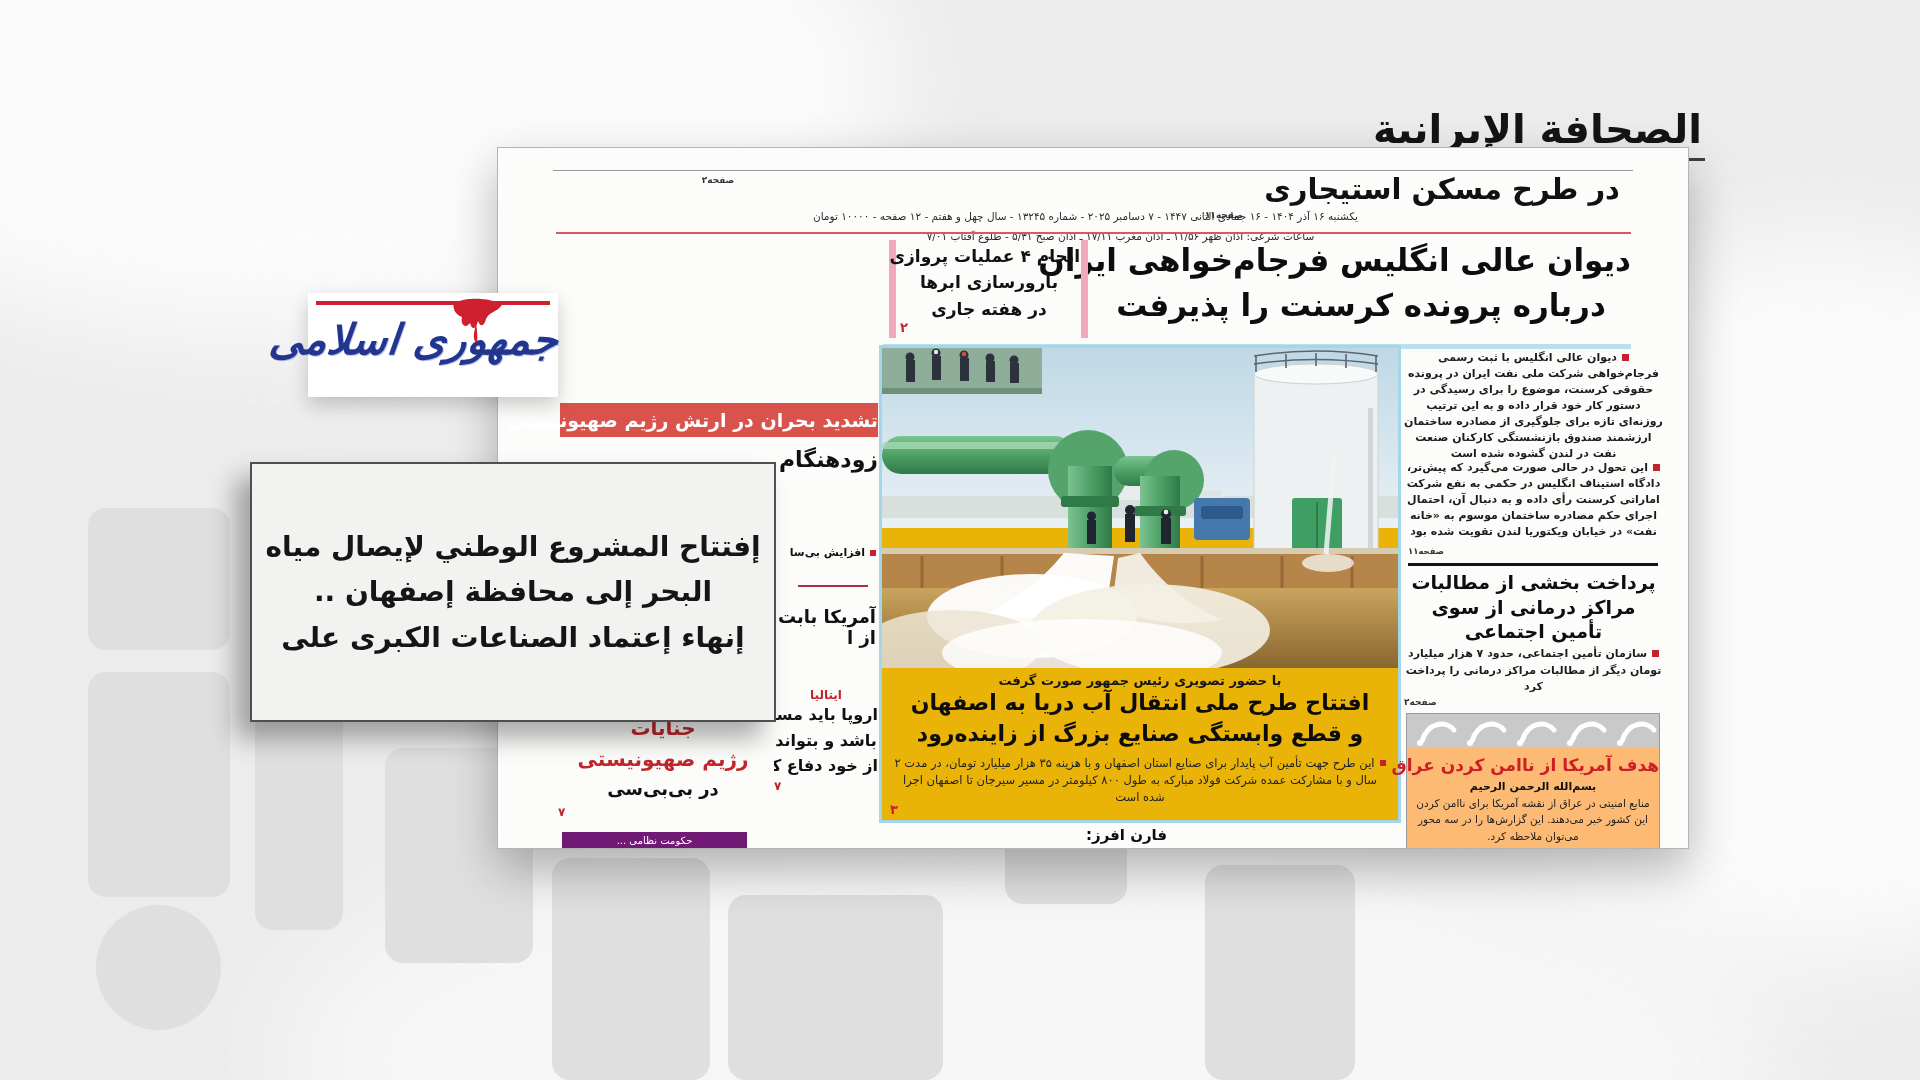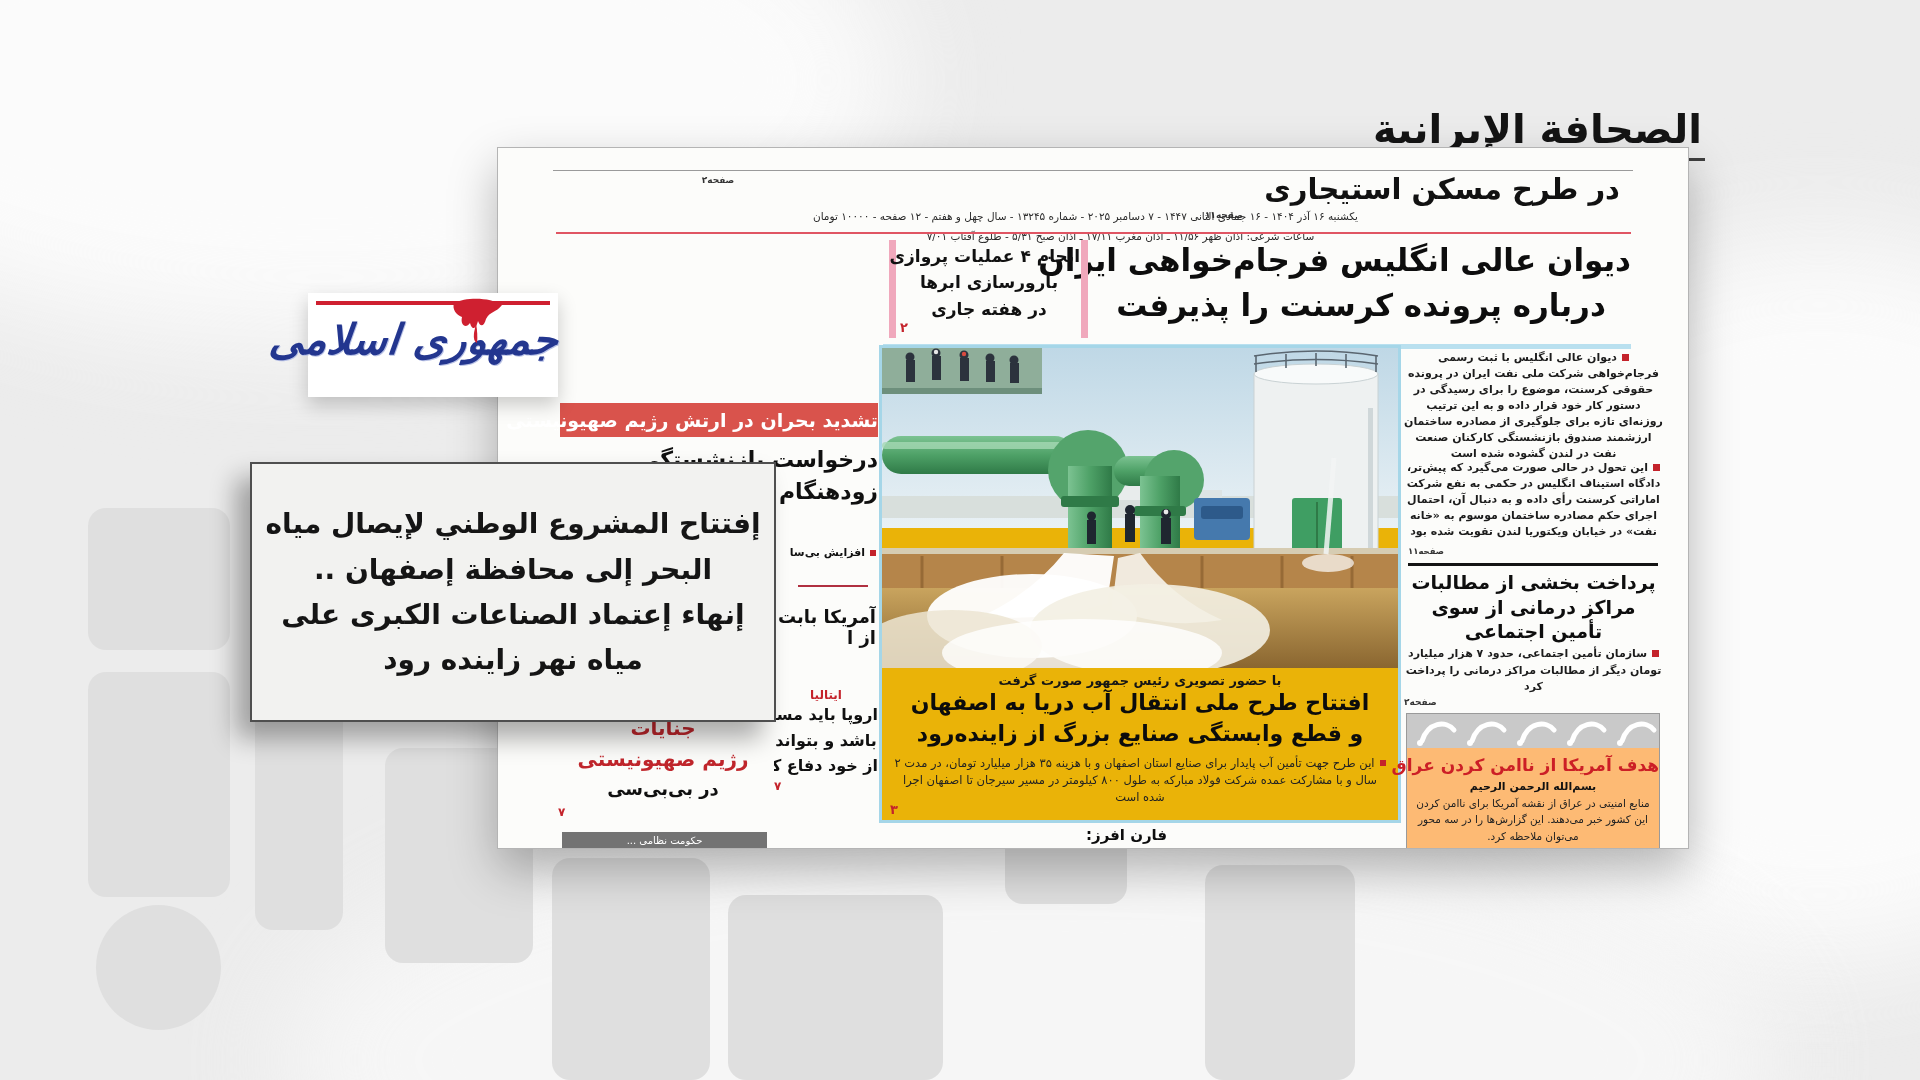--- a/index.html
+++ b/index.html
@@ -59,21 +59,21 @@
   .blackrule{position:absolute;left:910px;top:415px;width:250px;height:3px;background:#141414;}
   .payhead{position:absolute;left:906px;top:422px;width:259px;text-align:center;font-size:19px;
            font-weight:900;line-height:1.3;color:#0e0e0e;white-space:nowrap;}
   .paybody{position:absolute;left:906px;top:498px;width:259px;text-align:center;font-size:11px;
            line-height:1.5;font-weight:bold;color:#1c1c1c;}
   .iraqbox{position:absolute;left:908px;top:565px;width:254px;height:160px;border:1.5px solid #9a9a9a;background:#fdba74;}
   .iraqpattern{height:34px;background:#c9c9c9;overflow:hidden;}
   .iraqhead{margin-top:7px;text-align:center;font-size:17px;font-weight:900;color:#cc1f26;white-space:nowrap;}
   .basmala{margin-top:5px;text-align:center;font-size:11px;font-weight:bold;color:#111;}
   .iraqbody{margin:2px 8px 0;text-align:center;font-size:10.5px;line-height:1.55;color:#222;font-weight:500;}
-  .blackbar{position:absolute;left:64px;top:684px;width:205px;height:17px;background:#737373;color:#fff;
+  .blackbar{position:absolute;left:64px;top:684px;width:185px;height:17px;background:#701a75;color:#fff;
             font-size:10px;text-align:center;line-height:17px;white-space:nowrap;overflow:hidden;}
   .faran{position:absolute;left:588px;top:678px;font-size:15px;font-weight:900;color:#0d0d0d;}
   
   .logo{position:absolute;left:308px;top:293px;width:250px;height:104px;background:#fff;
         box-shadow:0 8px 18px rgba(0,0,0,.2);z-index:3;}
   .logo-redline{position:absolute;left:8px;right:8px;top:8px;height:4px;background:#cf2030;}
   .logo-text{position:absolute;left:0;right:0;top:22px;text-align:center;font-size:42px;font-weight:bold;
              font-style:italic;color:#23368f;transform:skewX(-6deg);white-space:nowrap;
              text-shadow:1px 1px 0 #b9c2e6;}
   .logo-drip{position:absolute;top:4px;right:48px;z-index:1;}
@@ -133,21 +133,20 @@
       <div>انجام ۴ عملیات پروازی</div>
       <div>بارورسازی ابرها</div>
       <div>در هفته جاری</div>
     </div>
     <div class="abs rednum" style="left:402px;top:172px;font-size:13px;">۲</div>
 
 
     <div class="redbanner">تشدید بحران در ارتش رژیم صهیونیستی</div>
 
     <div class="reqhead">
-      <div>درخواست بازنشستگی</div>
       <div>زودهنگام</div>
     </div>
 
     <div class="sliver" style="left:280px;top:398px;width:98px;font-size:11px;font-weight:bold;">
       <span class="bullet" style="width:6px;height:6px;"></span><span>افزایش بی‌سا</span>
     </div>
     <div class="abs" style="left:300px;top:437px;width:70px;height:2px;background:#b03040;"></div>
     <div class="sliver" style="left:272px;top:458px;width:106px;font-size:18px;font-weight:900;">
       <div>آمریکا بابت</div>
       <div>از ا</div>
@@ -335,16 +334,15 @@
       <path d="M8,6 C20,0 44,0 56,8 C50,16 44,14 40,22 C38,30 34,30 32,24 C30,32 26,34 24,26 C20,32 14,28 16,20 C10,18 6,12 8,6 Z" fill="#cf2030"></path>
       <path d="M30,26 q2,12 1,20 q-4,-2 -3,-10 Z" fill="#cf2030"></path>
     </svg>
     <div class="logo-text rtl">جمهوری اسلامی</div>
   </div>
 
   <div class="quote rtl">
     <div>إفتتاح المشروع الوطني لإيصال مياه</div>
     <div>البحر إلى محافظة إصفهان ..</div>
     <div>إنهاء إعتماد الصناعات الكبرى على</div>
-    <div>مياه نهر زاينده رود</div>
   </div>
 
 </div>
 
 </body></html>

